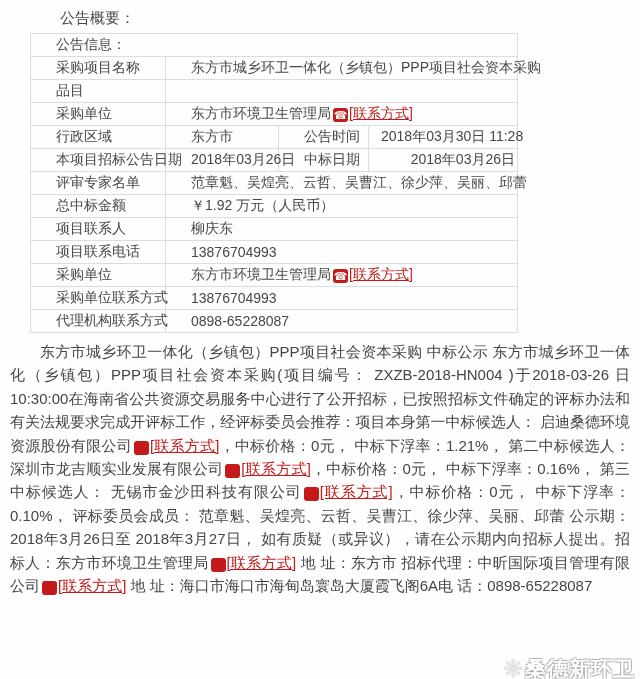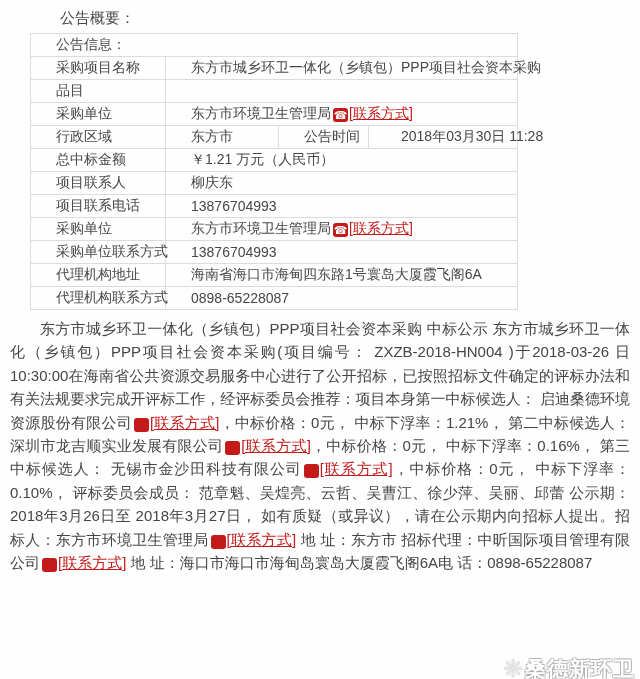--- a/index.html
+++ b/index.html
@@ -34,21 +34,21 @@
     border:1px solid var(--border);
     height:23px;
     font-size:14px;
     color:var(--text);
     white-space:nowrap;
     overflow:visible;
     padding:1px 2px 1px 25px;
     vertical-align:middle;
   }
   td.section{}
-  td.col4{padding-left:32px;text-align:right;}
+  td.col4{padding-left:12px;text-align:right;}
 
   .phone-badge{
     display:inline-block;
     width:15px;height:14px;
     margin:0 1px 0 2px;
     background:var(--red);
     border-radius:3px;
     color:#fff;
     font-size:11px;
     line-height:14px;
@@ -125,44 +125,50 @@
           <td class="label">采购单位</td>
           <td colspan="3" class="value">东方市环境卫生管理局<span class="phone-badge">☎</span><a class="contact-link">[联系方式]</a></td>
         </tr>
         <tr>
           <td class="label">行政区域</td>
           <td class="value">东方市</td>
           <td class="label">公告时间</td>
           <td class="value col4">2018年03月30日 11:28</td>
         </tr>
         <tr>
+          <td class="label">本项目招标公告日期</td>
+          <td class="value">2018年03月26日</td>
+          <td class="label">中标日期</td>
+          <td class="value col4">2018年03月26日</td>
+        </tr>
+        <tr>
+          <td class="label">评审专家名单</td>
+          <td colspan="3" class="value">范章魁、吴煌亮、云哲、吴曹江、徐少萍、吴丽、邱蕾</td>
+        </tr>
+        <tr>
           <td class="label">总中标金额</td>
-          <td colspan="3" class="value">￥1.21 万元（人民币）</td>
+          <td colspan="3" class="value">￥1.92 万元（人民币）</td>
         </tr>
         <tr>
           <td class="label">项目联系人</td>
           <td colspan="3" class="value">柳庆东</td>
         </tr>
         <tr>
           <td class="label">项目联系电话</td>
           <td colspan="3" class="value">13876704993</td>
         </tr>
         <tr>
           <td class="label">采购单位</td>
           <td colspan="3" class="value">东方市环境卫生管理局<span class="phone-badge">☎</span><a class="contact-link">[联系方式]</a></td>
         </tr>
         <tr>
           <td class="label">采购单位联系方式</td>
           <td colspan="3" class="value">13876704993</td>
         </tr>
         <tr>
-          <td class="label">代理机构地址</td>
-          <td colspan="3" class="value">海南省海口市海甸四东路1号寰岛大厦霞飞阁6A</td>
-        </tr>
-        <tr>
           <td class="label">代理机构联系方式</td>
           <td colspan="3" class="value">0898-65228087</td>
         </tr>
       </tbody>
   </table>
 
   <p class="announcement-paragraph" id="announcement">东方市城乡环卫一体化（乡镇包）PPP项目社会资本采购 中标公示 东方市城乡环卫一体化（乡镇包）PPP项目社会资本采购(项目编号： ZXZB-2018-HN004 )于2018-03-26 日 10:30:00在海南省公共资源交易服务中心进行了公开招标，已按照招标文件确定的评标办法和有关法规要求完成开评标工作，经评标委员会推荐：项目本身第一中标候选人： 启迪桑德环境资源股份有限公司<span class="phone-badge">☎</span><a class="contact-link">[联系方式]</a>，中标价格：0元， 中标下浮率：1.21%， 第二中标候选人： 深圳市龙吉顺实业发展有限公司<span class="phone-badge">☎</span><a class="contact-link">[联系方式]</a>，中标价格：0元， 中标下浮率：0.16%， 第三中标候选人： 无锡市金沙田科技有限公司<span class="phone-badge">☎</span><a class="contact-link">[联系方式]</a>，中标价格：0元， 中标下浮率：0.10%， 评标委员会成员： 范章魁、吴煌亮、云哲、吴曹江、徐少萍、吴丽、邱蕾 公示期：2018年3月26日至 2018年3月27日， 如有质疑（或异议），请在公示期内向招标人提出。招标人：东方市环境卫生管理局<span class="phone-badge">☎</span><a class="contact-link">[联系方式]</a> 地 址：东方市 招标代理：中昕国际项目管理有限公司<span class="phone-badge">☎</span><a class="contact-link">[联系方式]</a> 地 址：海口市海口市海甸岛寰岛大厦霞飞阁6A电 话：0898-65228087</p>
 
   <div class="watermark">
     <span class="mark-icon">❋</span>

